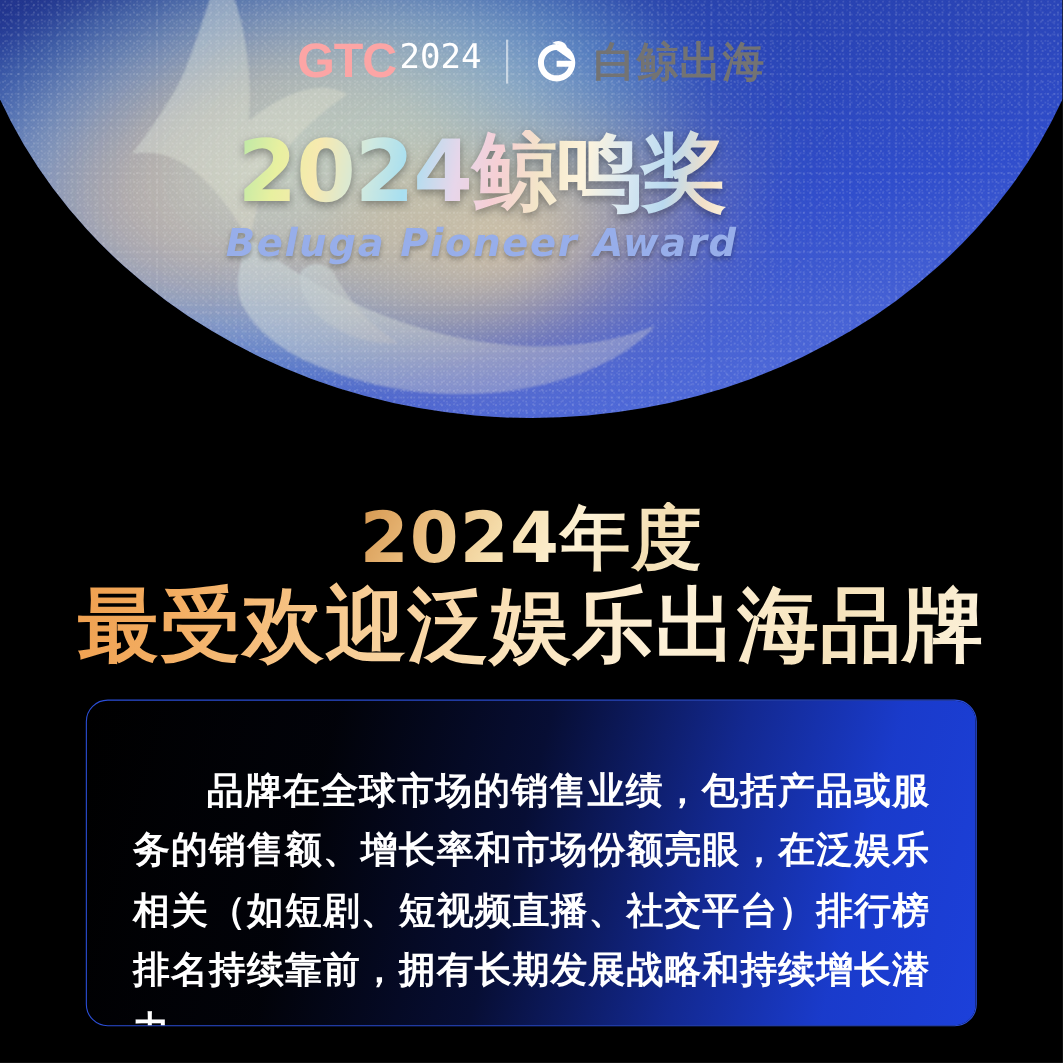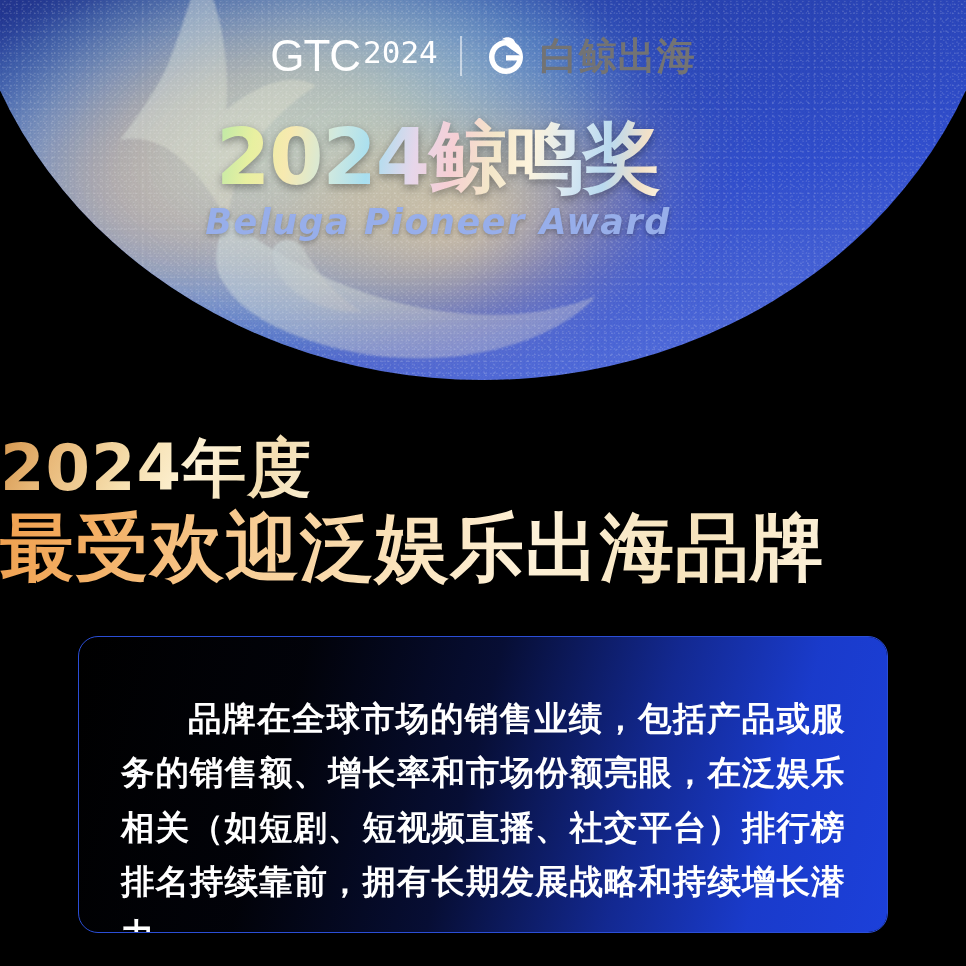--- a/index.html
+++ b/index.html
@@ -101,23 +101,23 @@
   .logo-row{
     position:absolute;
     left:0; top:34px; width:966px;
     display:flex; align-items:center; justify-content:center;
     gap:0px;
     z-index:20;
   }
   .gtc-text{
     font-family:"Liberation Sans", sans-serif;
     font-size:44px;
-    font-weight:normal;
+    font-weight:bold;
     letter-spacing:-1px;
-    color:#ffffff;
+    color:#fca5a5;
     line-height:1;
     text-align:center;
   }
   .gtc-year{
     font-family:"DejaVu Sans Mono", monospace;
     font-size:31px;
     font-weight:400;
     color:#ffffff;
     letter-spacing:0px;
     margin-left:3px;
@@ -175,21 +175,22 @@
     font-style:italic;
     letter-spacing:1.5px;
     color:#97aeea;
     margin-top:6px;
     text-shadow:0 2px 5px rgba(0,0,0,0.28);
   }
 
   
   .headline{
     position:absolute;
-    left:0; top:434px; width:966px;
+    left:0; top:456px; width:966px;
+    text-align:center;
     z-index:20;
   }
   .headline-l1{
     font-family:"DejaVu Sans","Liberation Sans",sans-serif;
     font-size:64px;
     font-weight:bold;
     line-height:1.08;
     letter-spacing:1px;
     background-image:linear-gradient(118deg,#d4954d 0%, #e8b878 18%, #f6dfae 42%, #fdf2d6 62%, #f3deb2 82%, #fbf0d4 100%);
     -webkit-background-clip:text;

